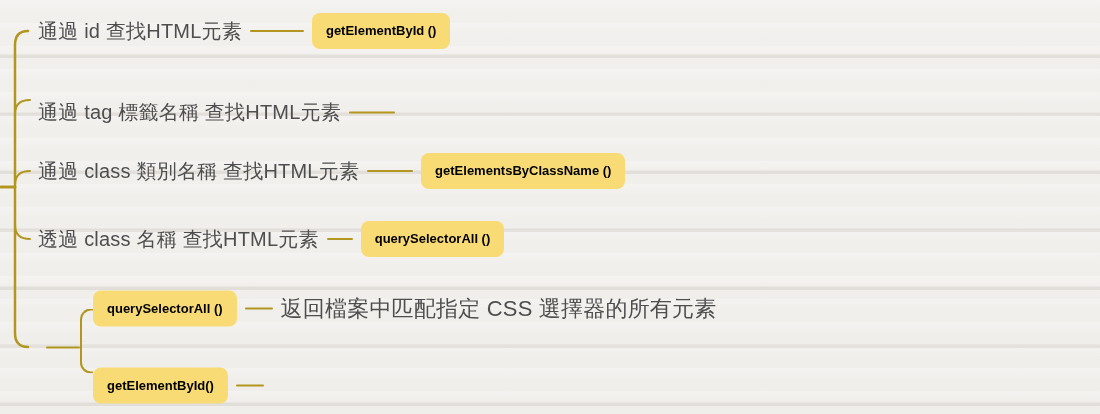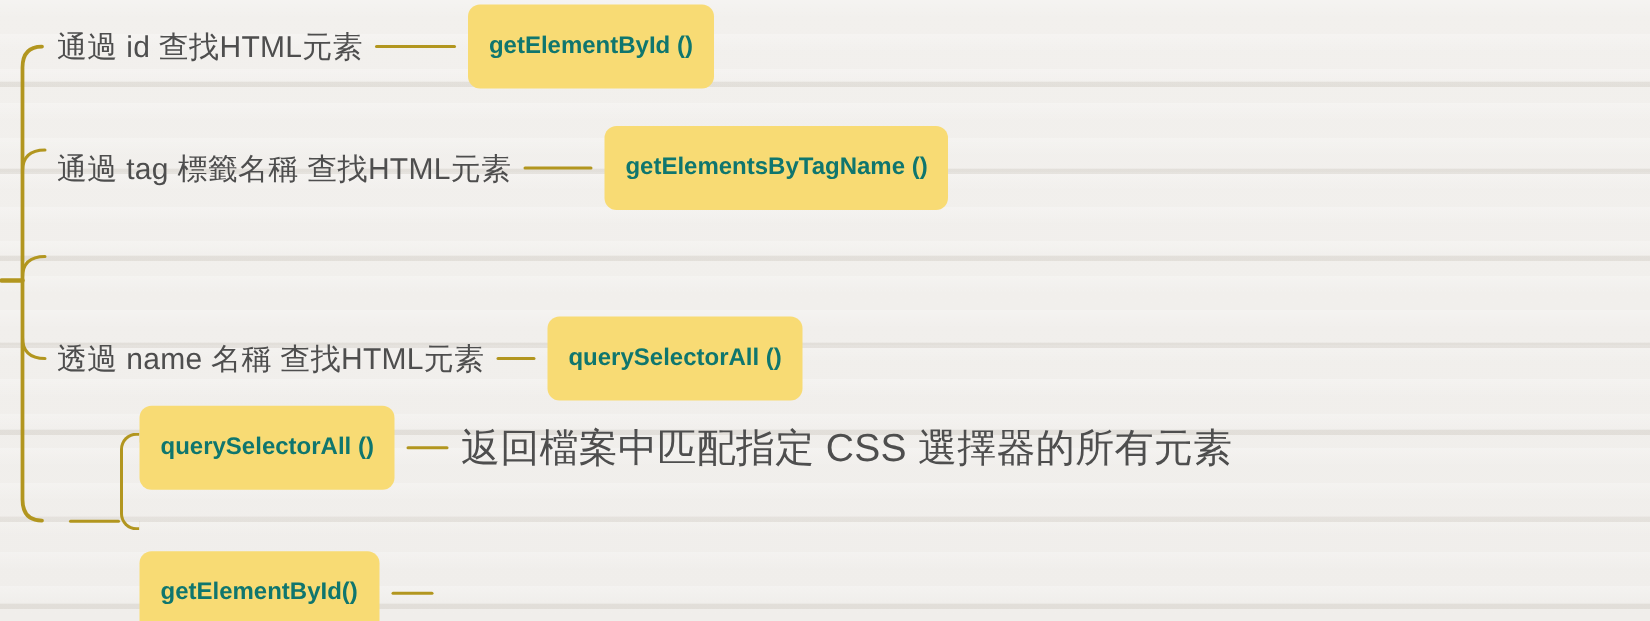--- a/index.html
+++ b/index.html
@@ -49,30 +49,30 @@
     margin: 0 8px;
     flex: 0 0 auto;
   }
   .w54 { width: 54px; }
   .w46 { width: 46px; }
   .w26 { width: 26px; }
   .w34 { width: 34px; margin-right: 0; }
   .w28 { width: 28px; }
   .node {
     background: #F8DB74;
-    color: #0f766e;
-    font-size: 16px;
+    color: #000000;
+    font-size: 13px;
     font-weight: 600;
     line-height: 24px;
-    padding: 16px 14px;
+    padding: 6px 14px;
     border-radius: 8px;
     flex: 0 0 auto;
   }
   .desc {
-    font-size: 26px;
+    font-size: 22px;
     color: #4E4E4E;
     letter-spacing: 0.2px;
     text-align: center;
   }
   .bracket {
     position: relative;
     display: flex;
     flex-direction: column;
     gap: 41px;
   }
@@ -117,26 +117,30 @@
 
   <div class="row" style="top:31px">
     <span class="topic">通過 id 查找HTML元素</span>
     <div class="hline w54"></div>
     <div class="node">getElementById ()</div>
   </div>
 
   <div class="row" style="top:112px">
     <span class="topic">通過 tag 標籤名稱 查找HTML元素</span>
     <div class="hline w46"></div>
-    <div class="node">getElementsByTagName ()</div>
   </div>
 
+  <div class="row" style="top:171px">
+    <span class="topic">通過 class 類別名稱 查找HTML元素</span>
+    <div class="hline w46"></div>
+    <div class="node">getElementsByClassName ()</div>
+  </div>
 
   <div class="row" style="top:239px">
-    <span class="topic">透過 name 名稱 查找HTML元素</span>
+    <span class="topic">透過 class 名稱 查找HTML元素</span>
     <div class="hline w26"></div>
     <div class="node">querySelectorAll ()</div>
   </div>
 
   <div class="row" style="top:347px">
     <div class="hline w34"></div>
     <div class="bracket">
       <div class="elbow elbow-top"></div>
       <div class="elbow elbow-bottom"></div>
       <div class="subrow">

